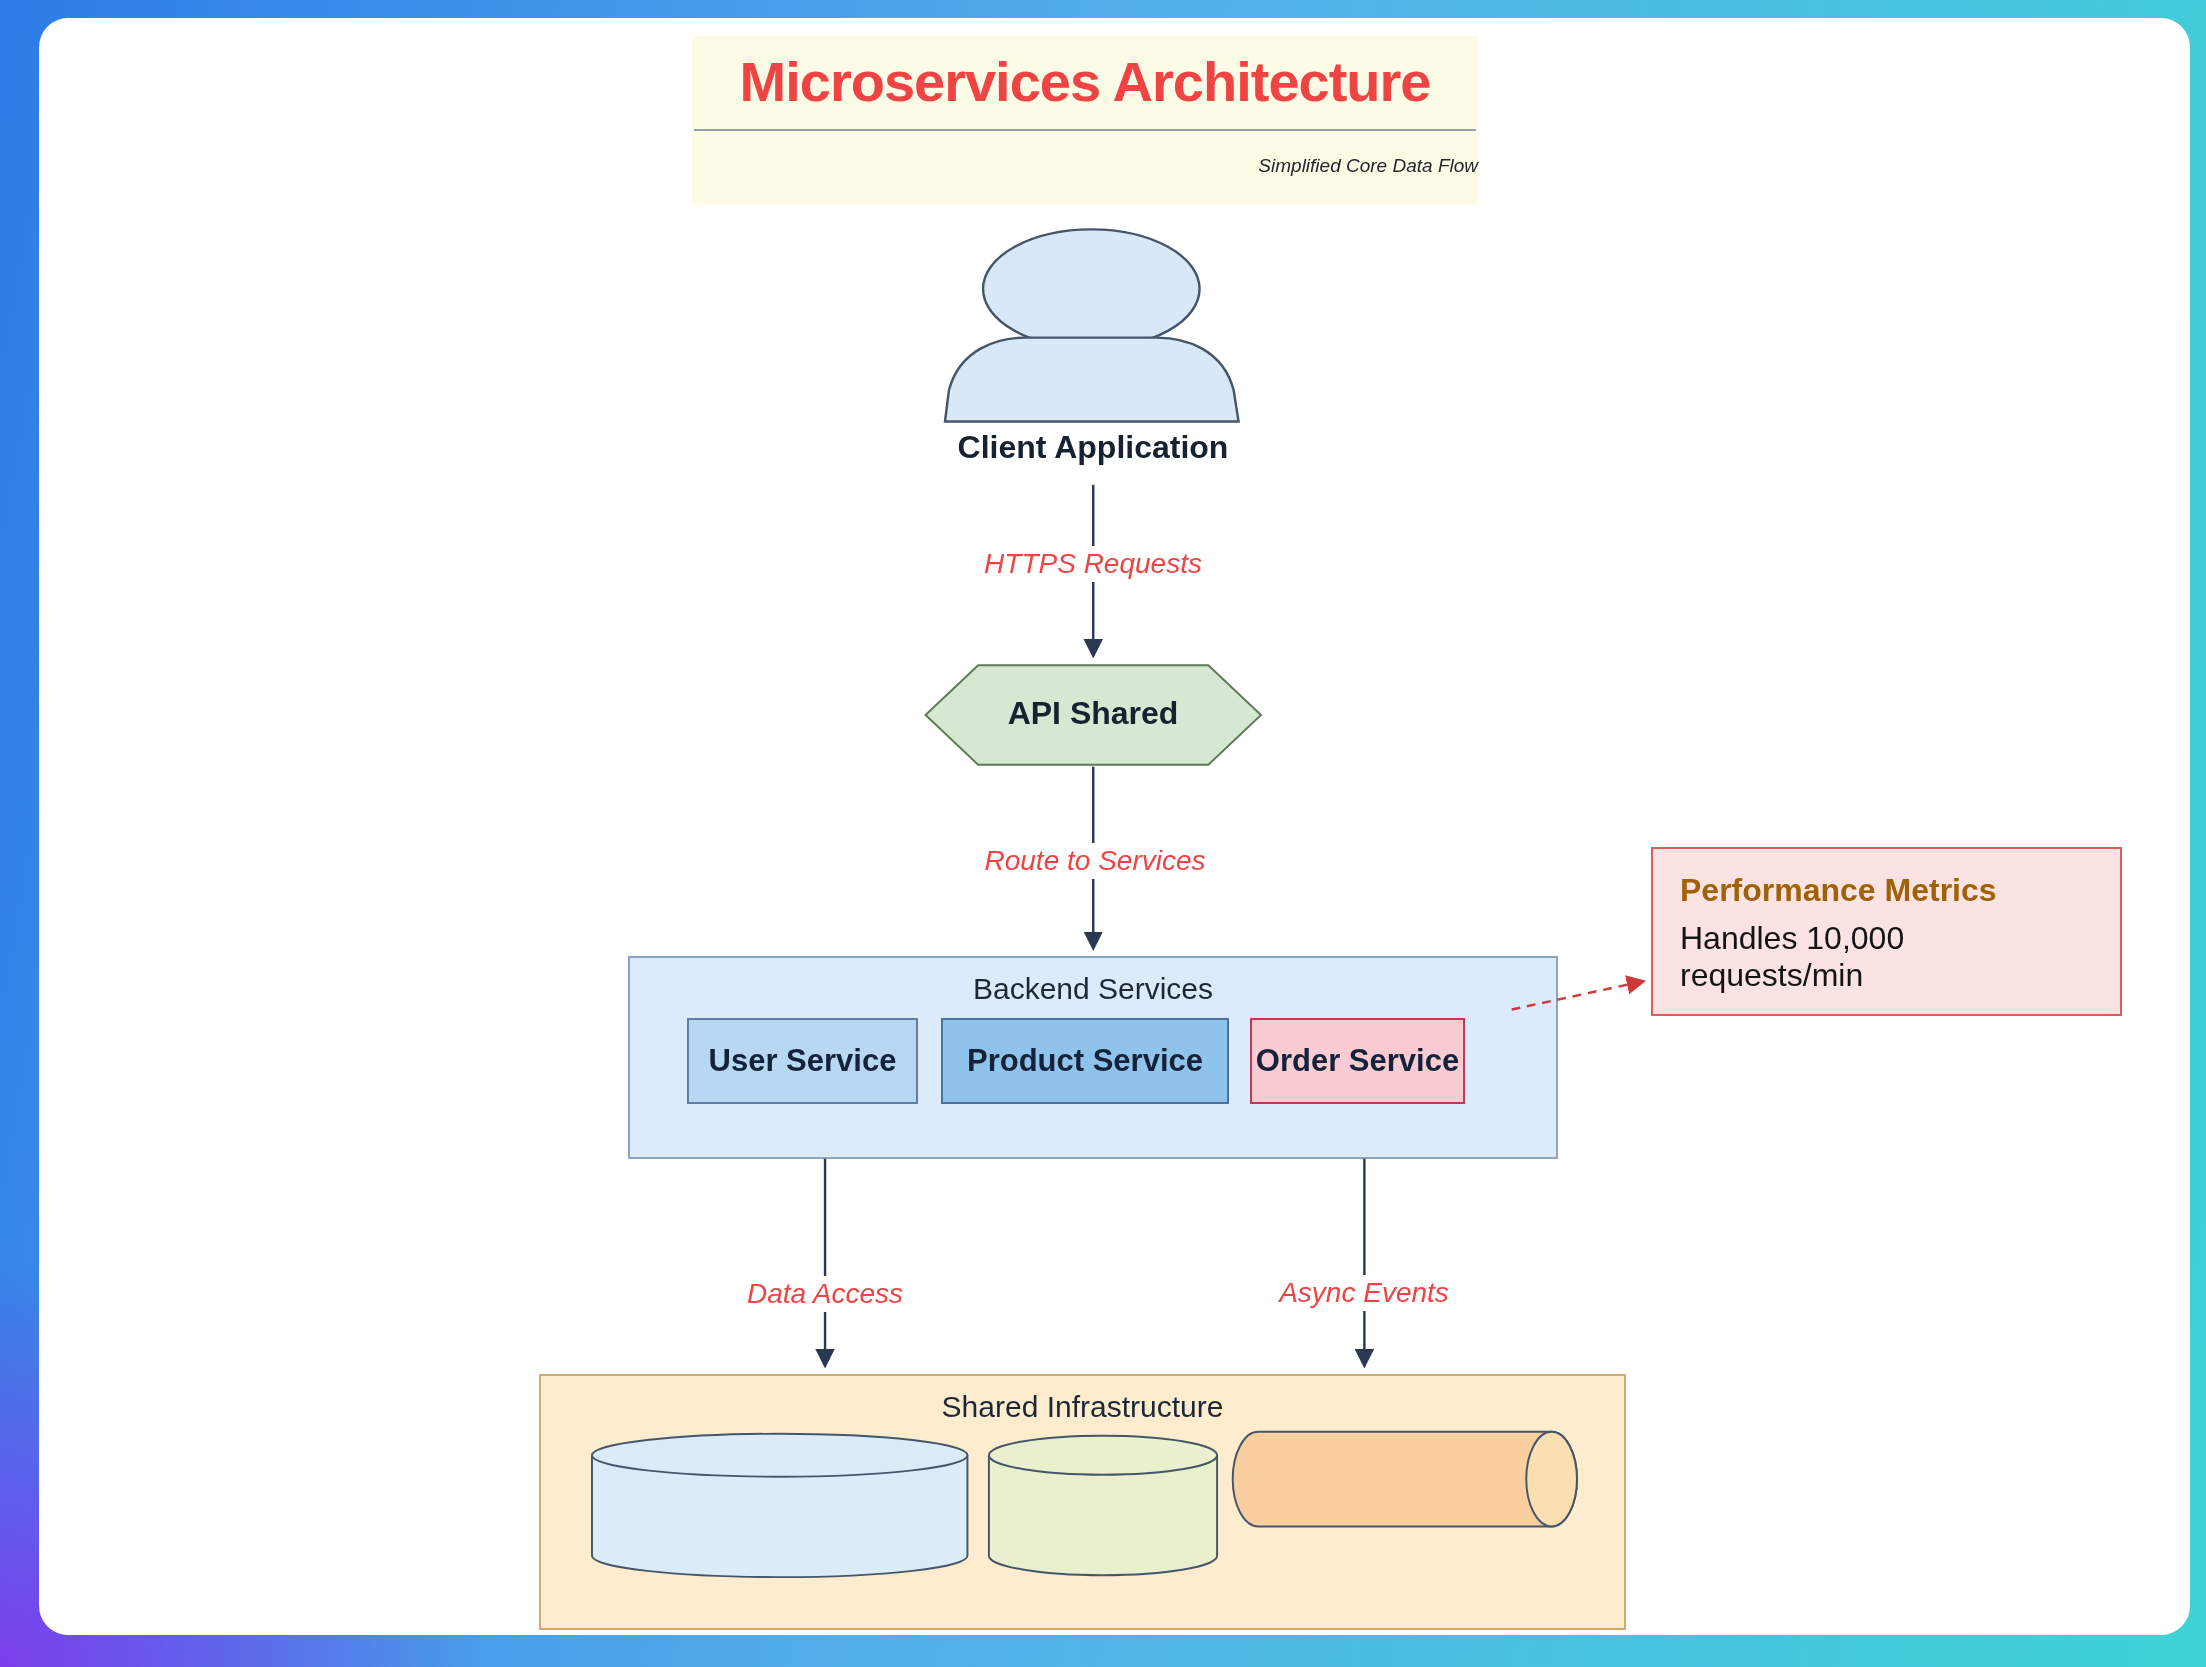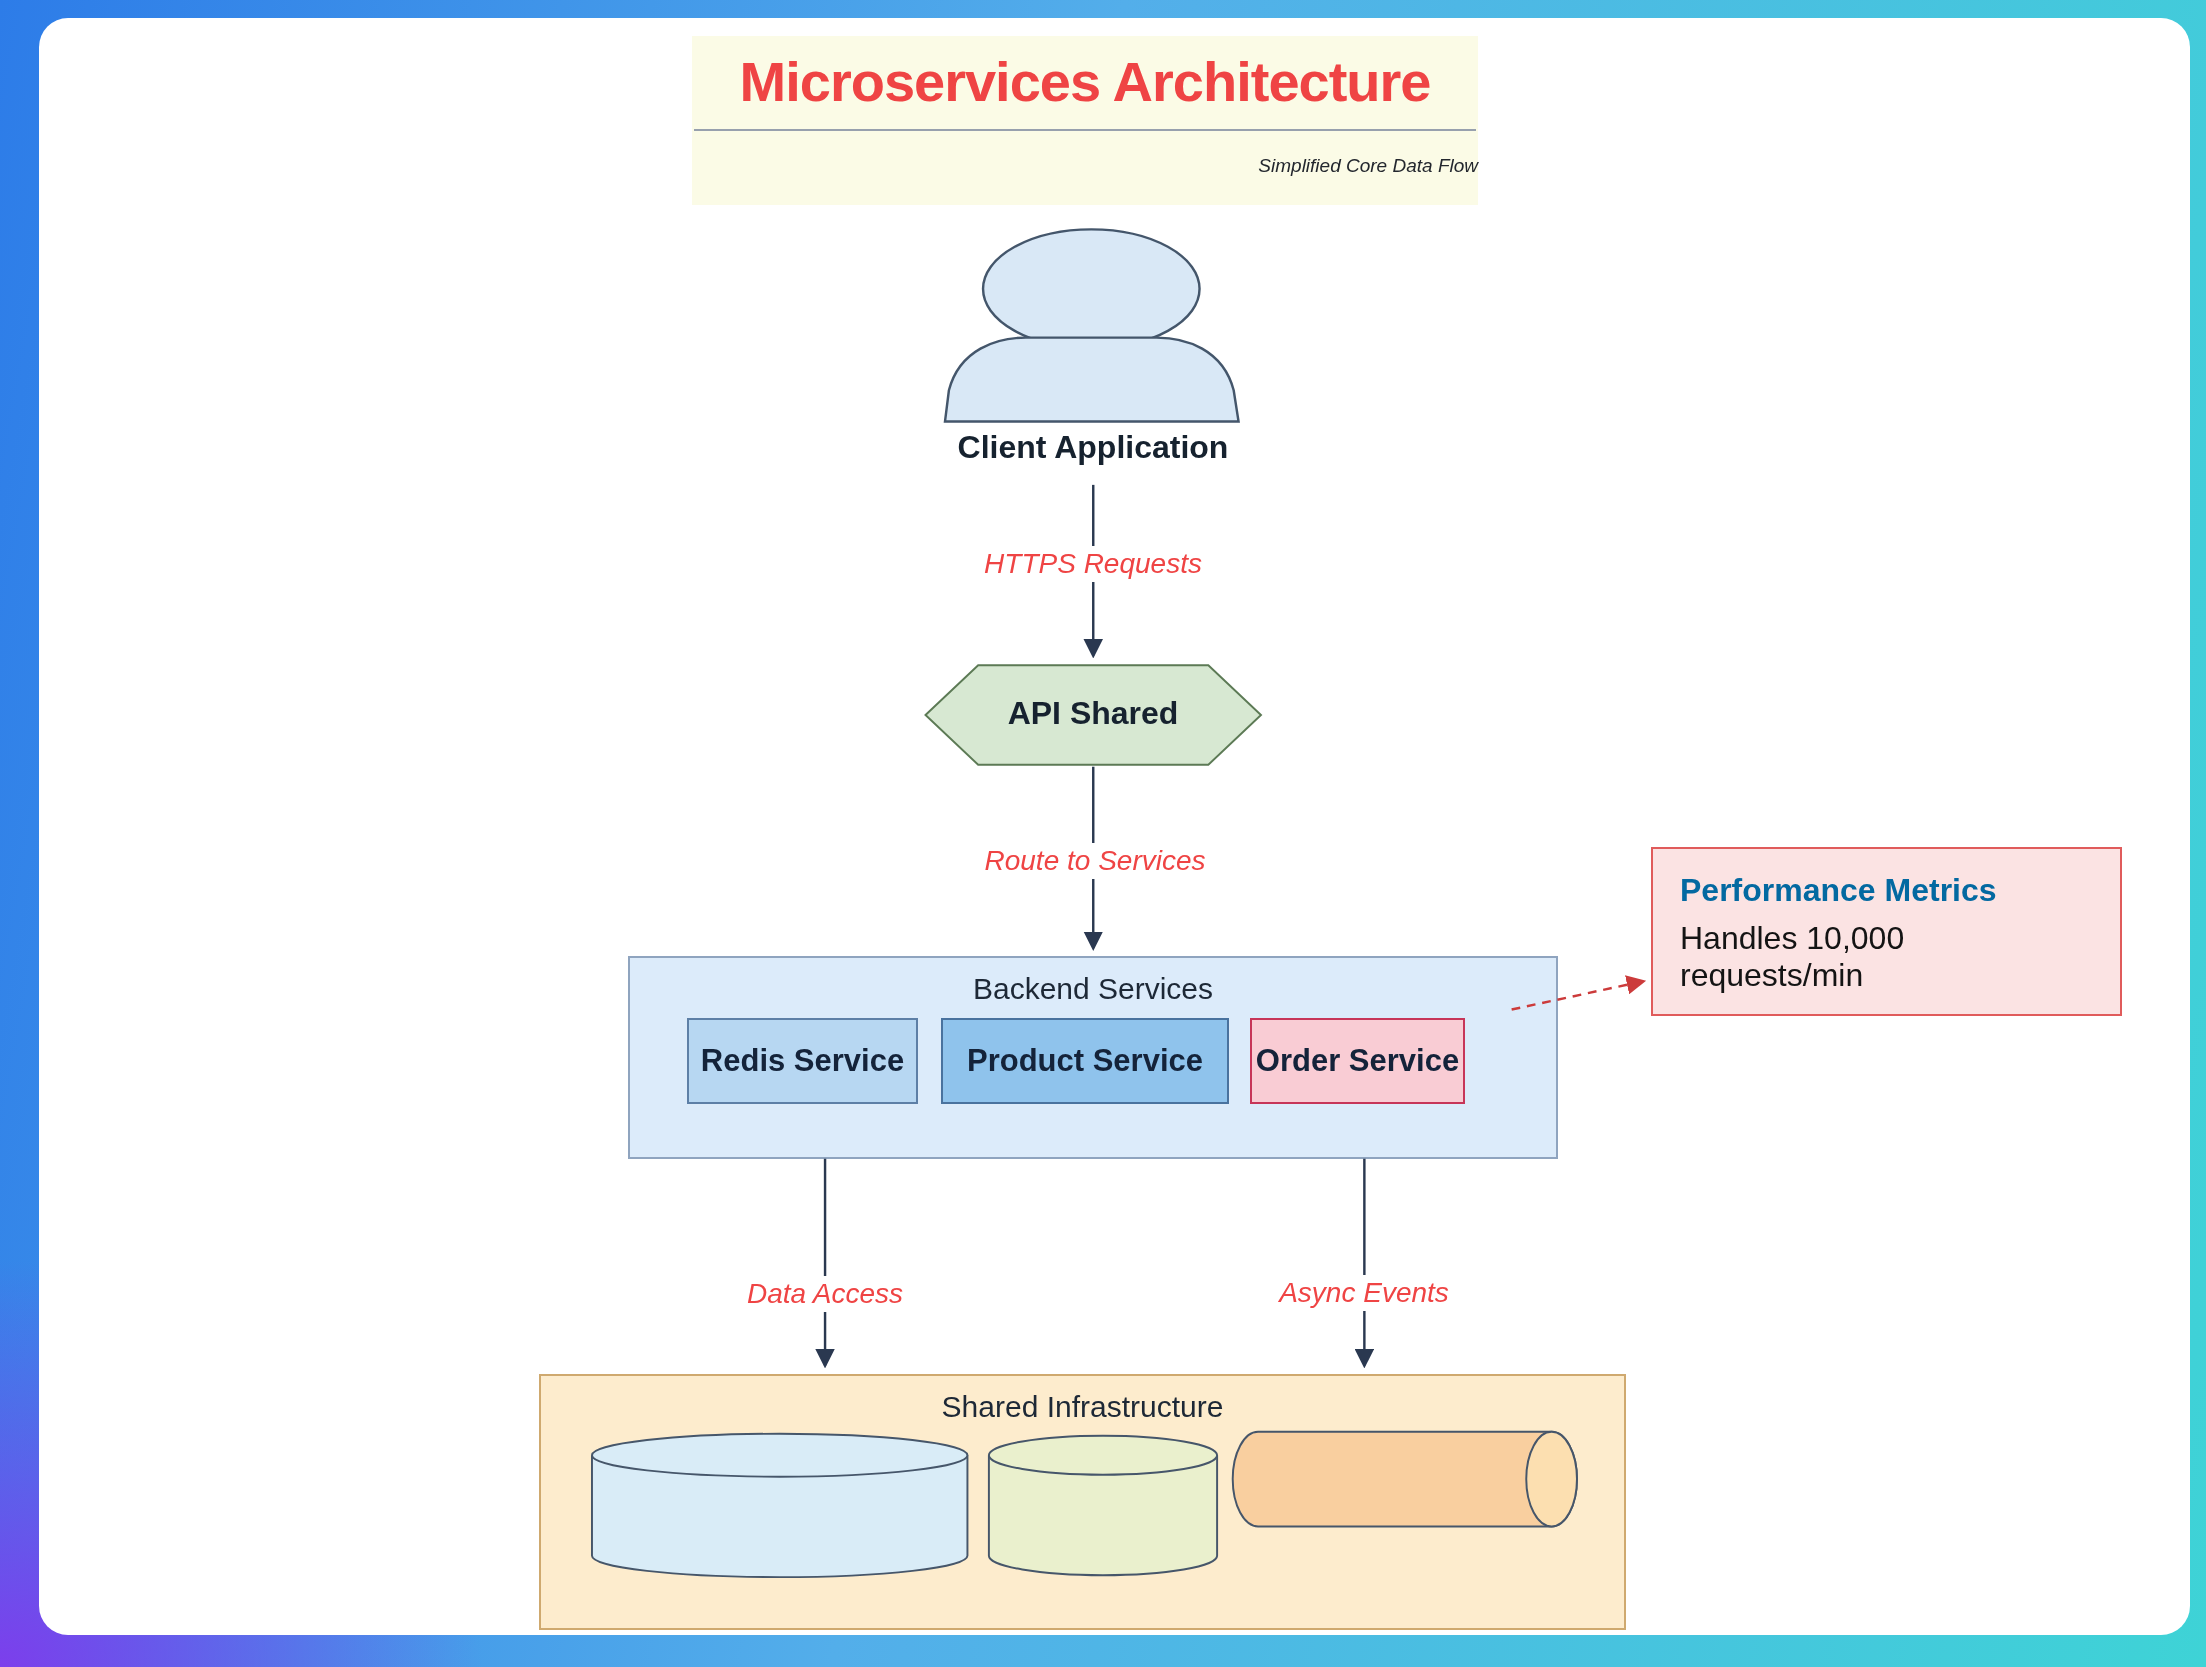--- a/index.html
+++ b/index.html
@@ -29,21 +29,21 @@
   .product{left:311px;width:288px;background:#8fc3ec;border-color:#49729e;}
   .order{left:620px;width:215px;background:#f9ccd4;border-color:#c73558;border-width:2.9px;}
 
   .cyl-label{position:absolute;text-align:center;font-weight:bold;font-size:31px;color:#14202e;}
   .postgres-label{left:53px;top:129px;width:375px;}
   .redis-label{left:450px;top:129px;width:228px;}
   .queue-label{left:696px;top:88px;width:293px;}
 
   .note{left:1651px;top:847px;width:471px;height:169px;background:#fbe3e3;border:2px solid #e05b5b;
     box-sizing:border-box;padding:23.4px 27px;}
-  .note-title{font-weight:bold;font-size:32px;color:#0369a1;}
+  .note-title{font-weight:bold;font-size:32px;color:#a16207;}
   .note-body{margin-top:11px;font-size:32px;color:#141414;}
 
   .node-label{position:absolute;transform:translateX(-50%);font-weight:bold;font-size:32px;color:#16222f;text-align:center;white-space:nowrap;}
   .client-label{left:1093px;top:429px;}
   .gateway-label{left:1093px;top:695px;}
 
   .edge-label{position:absolute;transform:translateX(-50%);font-style:italic;font-size:28px;color:#ef4444;
     background:#ffffff;padding:2px 11.7px;white-space:nowrap;}
   .lbl-https{left:1093px;top:546px;}
   .lbl-route{left:1095px;top:843px;}
@@ -58,21 +58,21 @@
 <div class="abs card"></div>
 
 <div class="abs title-block">
   <div class="title">Microservices Architecture</div>
   <div class="title-rule"></div>
   <div class="subtitle">Simplified Core Data Flow</div>
 </div>
 
 <div class="abs group backend-group">
   <div class="group-label">Backend Services</div>
-  <div class="service-box user">Redis Service</div>
+  <div class="service-box user">User Service</div>
   <div class="service-box product">Product Service</div>
   <div class="service-box order">Order Service</div>
 </div>
 
 <div class="abs group infra-group">
   <div class="group-label">Shared Infrastructure</div>
   <div class="cyl-label postgres-label">PostgreSQL Database</div>
   <div class="cyl-label redis-label">Redis Cache</div>
   <div class="cyl-label queue-label">Message Queue</div>
 </div>

